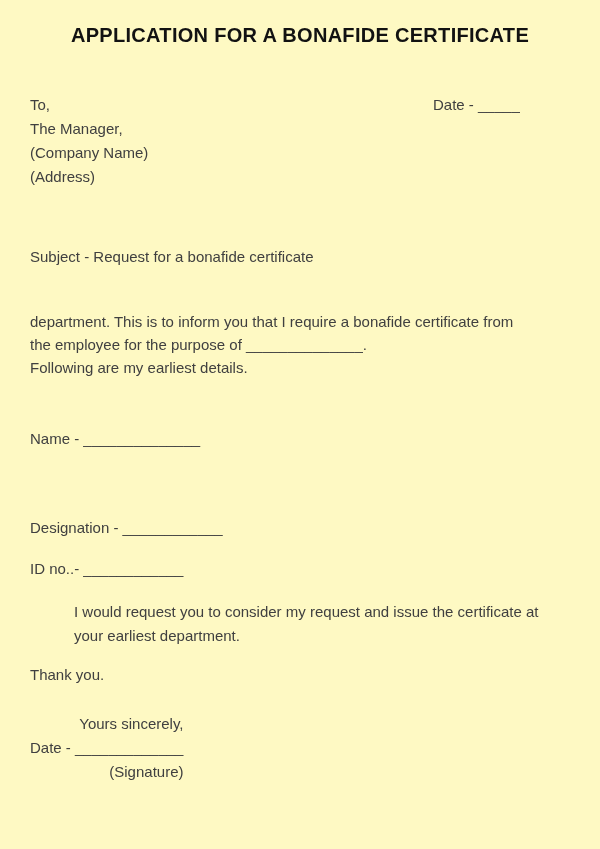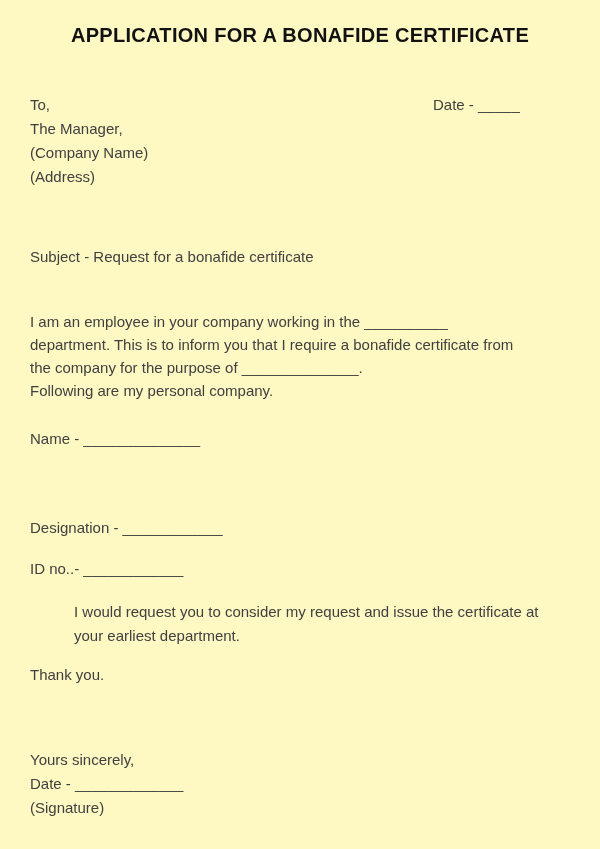--- a/index.html
+++ b/index.html
@@ -39,21 +39,21 @@
   .recipient       { top: 93px;  line-height: 24px; }
   .date            { top: 93px;  left: 433px; line-height: 24px; }
   .subject-block   { top: 245px; }
   .para1           { top: 310px; }
   .field-name      { top: 427px; }
   .field-dept      { top: 472px; }
   .field-desig     { top: 516px; }
   .field-idno      { top: 557px; }
   .para2           { top: 600px; line-height: 24px; margin-left: 44px; }
   .thanks          { top: 663px; }
-  .signoff         { top: 748px; line-height: 24px; }
+  .signoff         { top: 712px; line-height: 24px; text-align: right; }
 </style>
 </head>
 <body>
 
 <div class="page">
 
   <h1 class="title">APPLICATION FOR A BONAFIDE CERTIFICATE</h1>
 
   <div class="block date">Date - _____</div>
 
@@ -62,24 +62,23 @@
     <div>The Manager,</div>
     <div>(Company Name)</div>
     <div>(Address)</div>
   </div>
 
   <div class="block subject-block">
     <div>Subject - Request for a bonafide certificate</div>
   </div>
 
   <div class="block para1">
-    <div>I am an employee in your company working in the __________</div>
     <div>department. This is to inform you that I require a bonafide certificate from</div>
-    <div>the company for the purpose of ______________.</div>
-    <div>Following are my personal company.</div>
+    <div>the employee for the purpose of ______________.</div>
+    <div>Following are my earliest details.</div>
   </div>
 
   <div class="block field-name">Name - ______________</div>
   <div class="block field-idno">ID no..- ____________</div>
   <div class="block field-desig">Designation - ____________</div>
 
   <div class="block para2">
     <div>I would request you to consider my request and issue the certificate at</div>
     <div>your earliest department.</div>
   </div>

